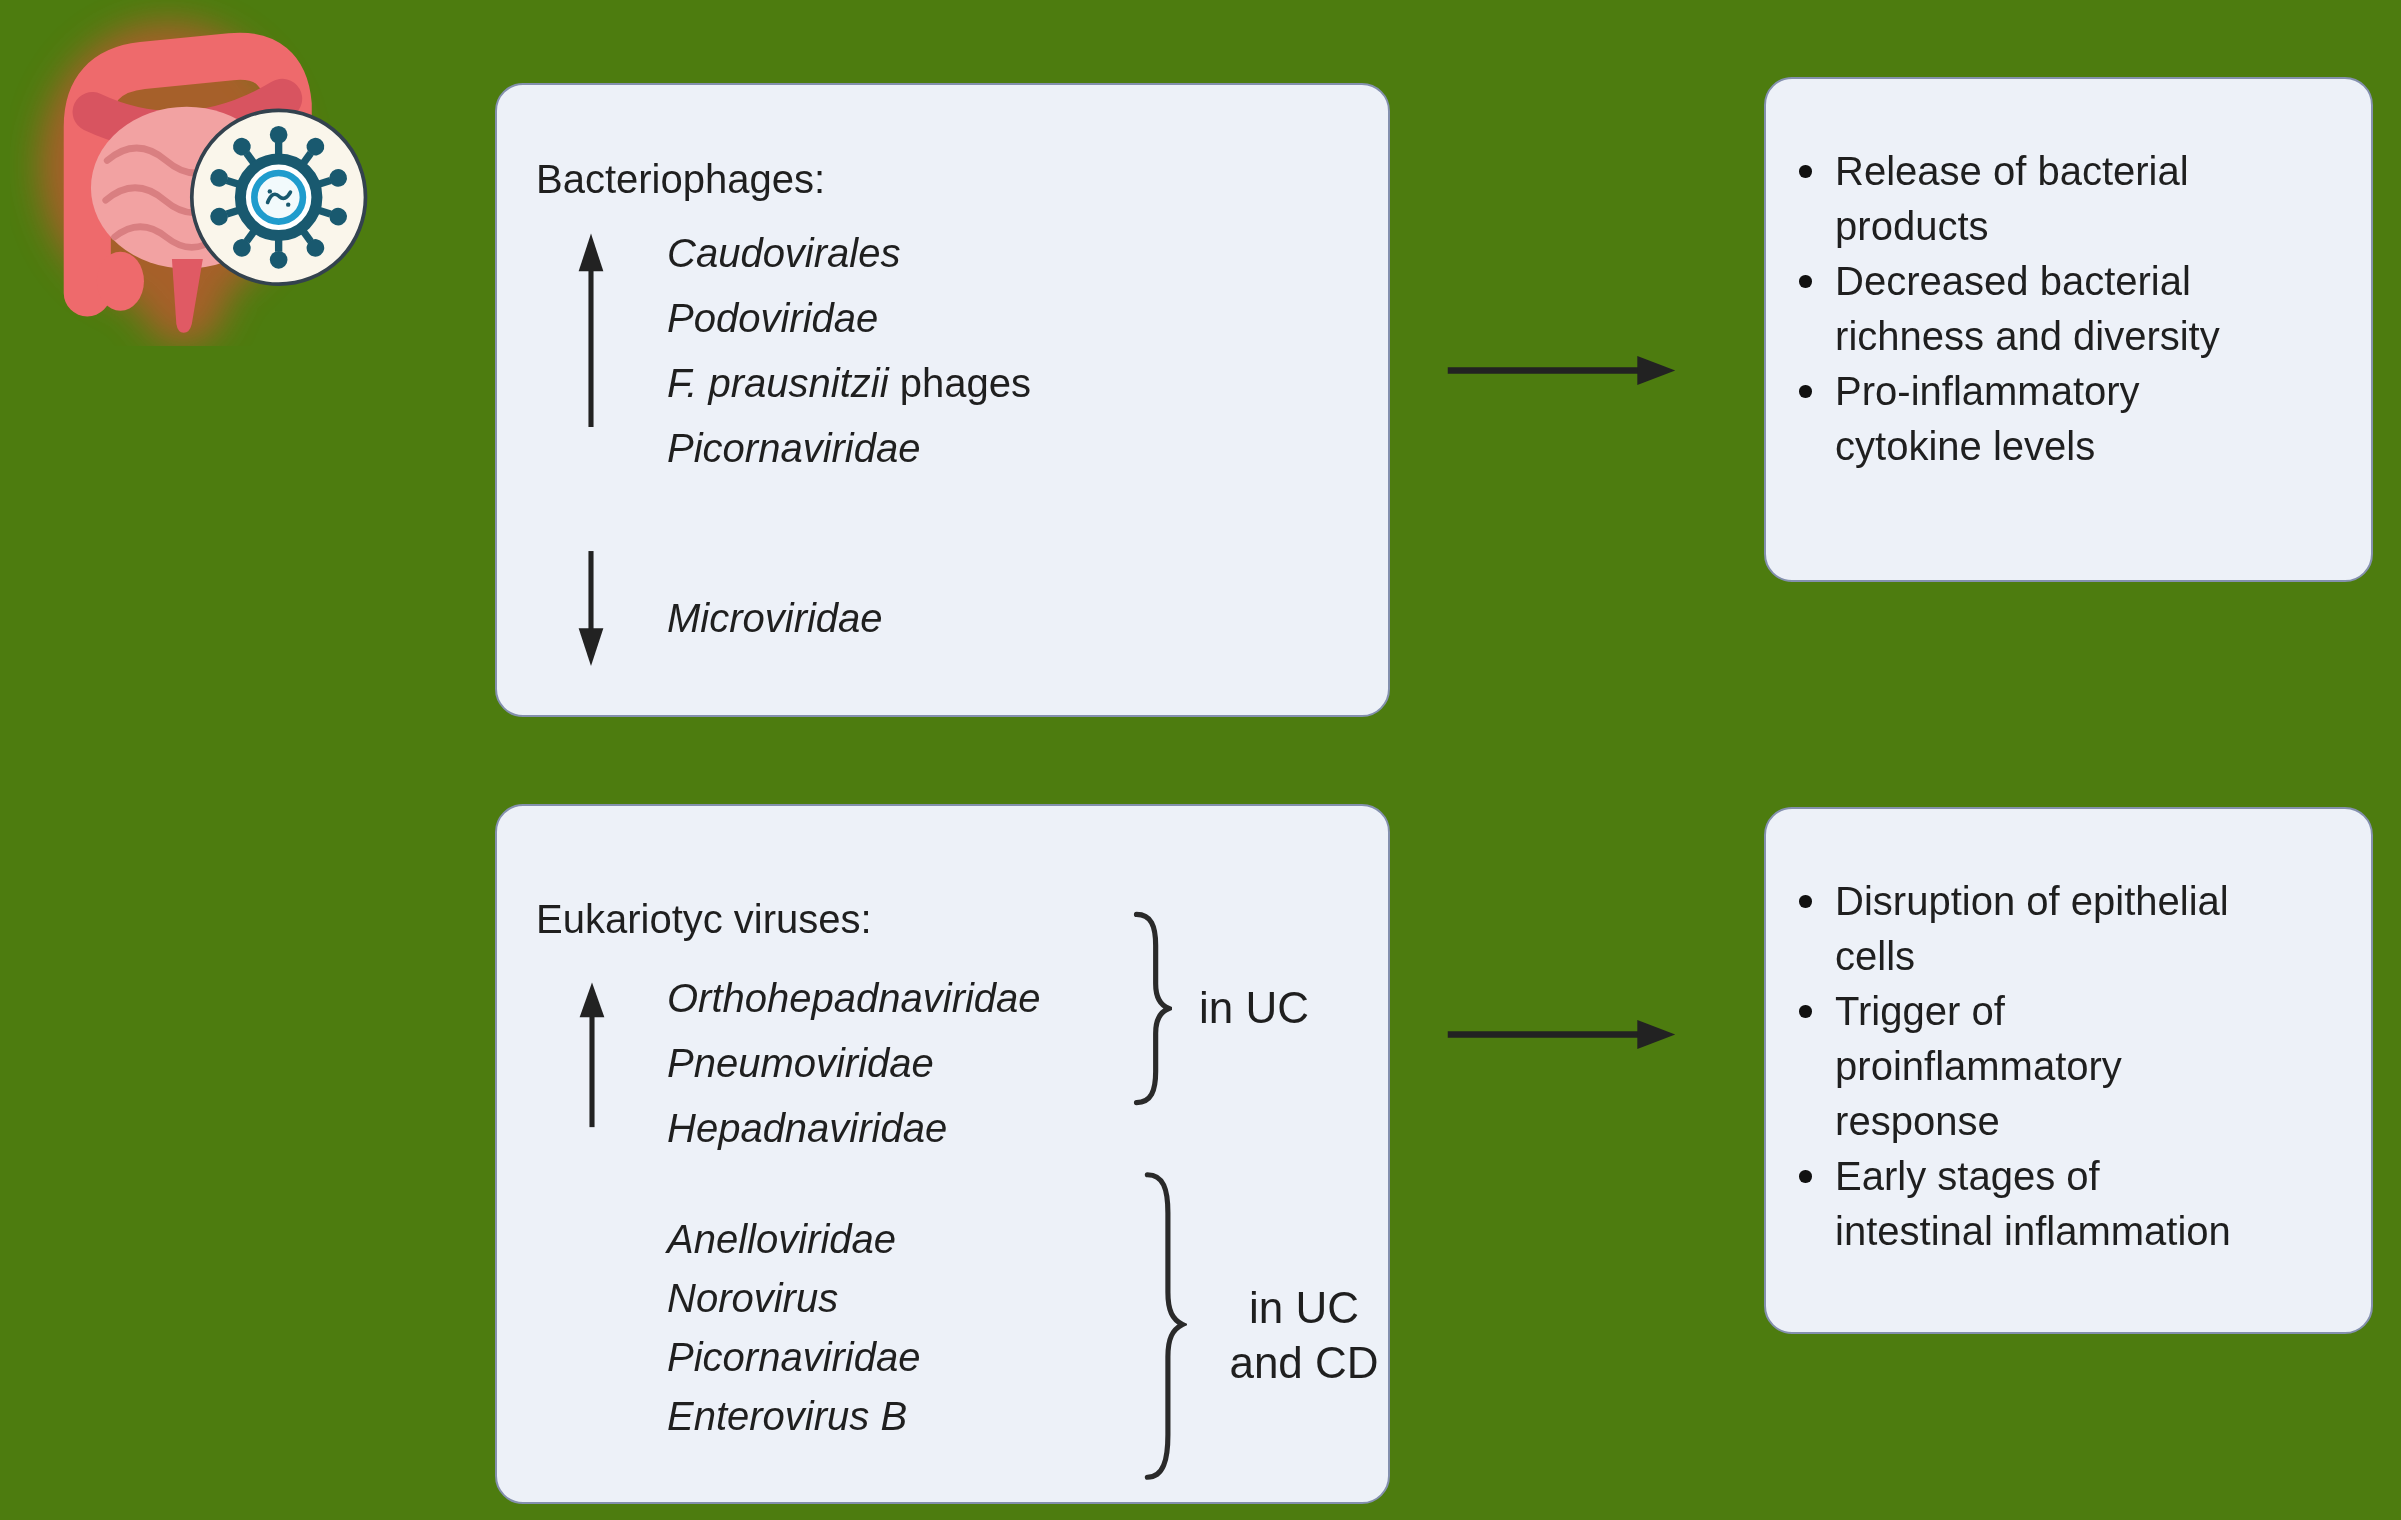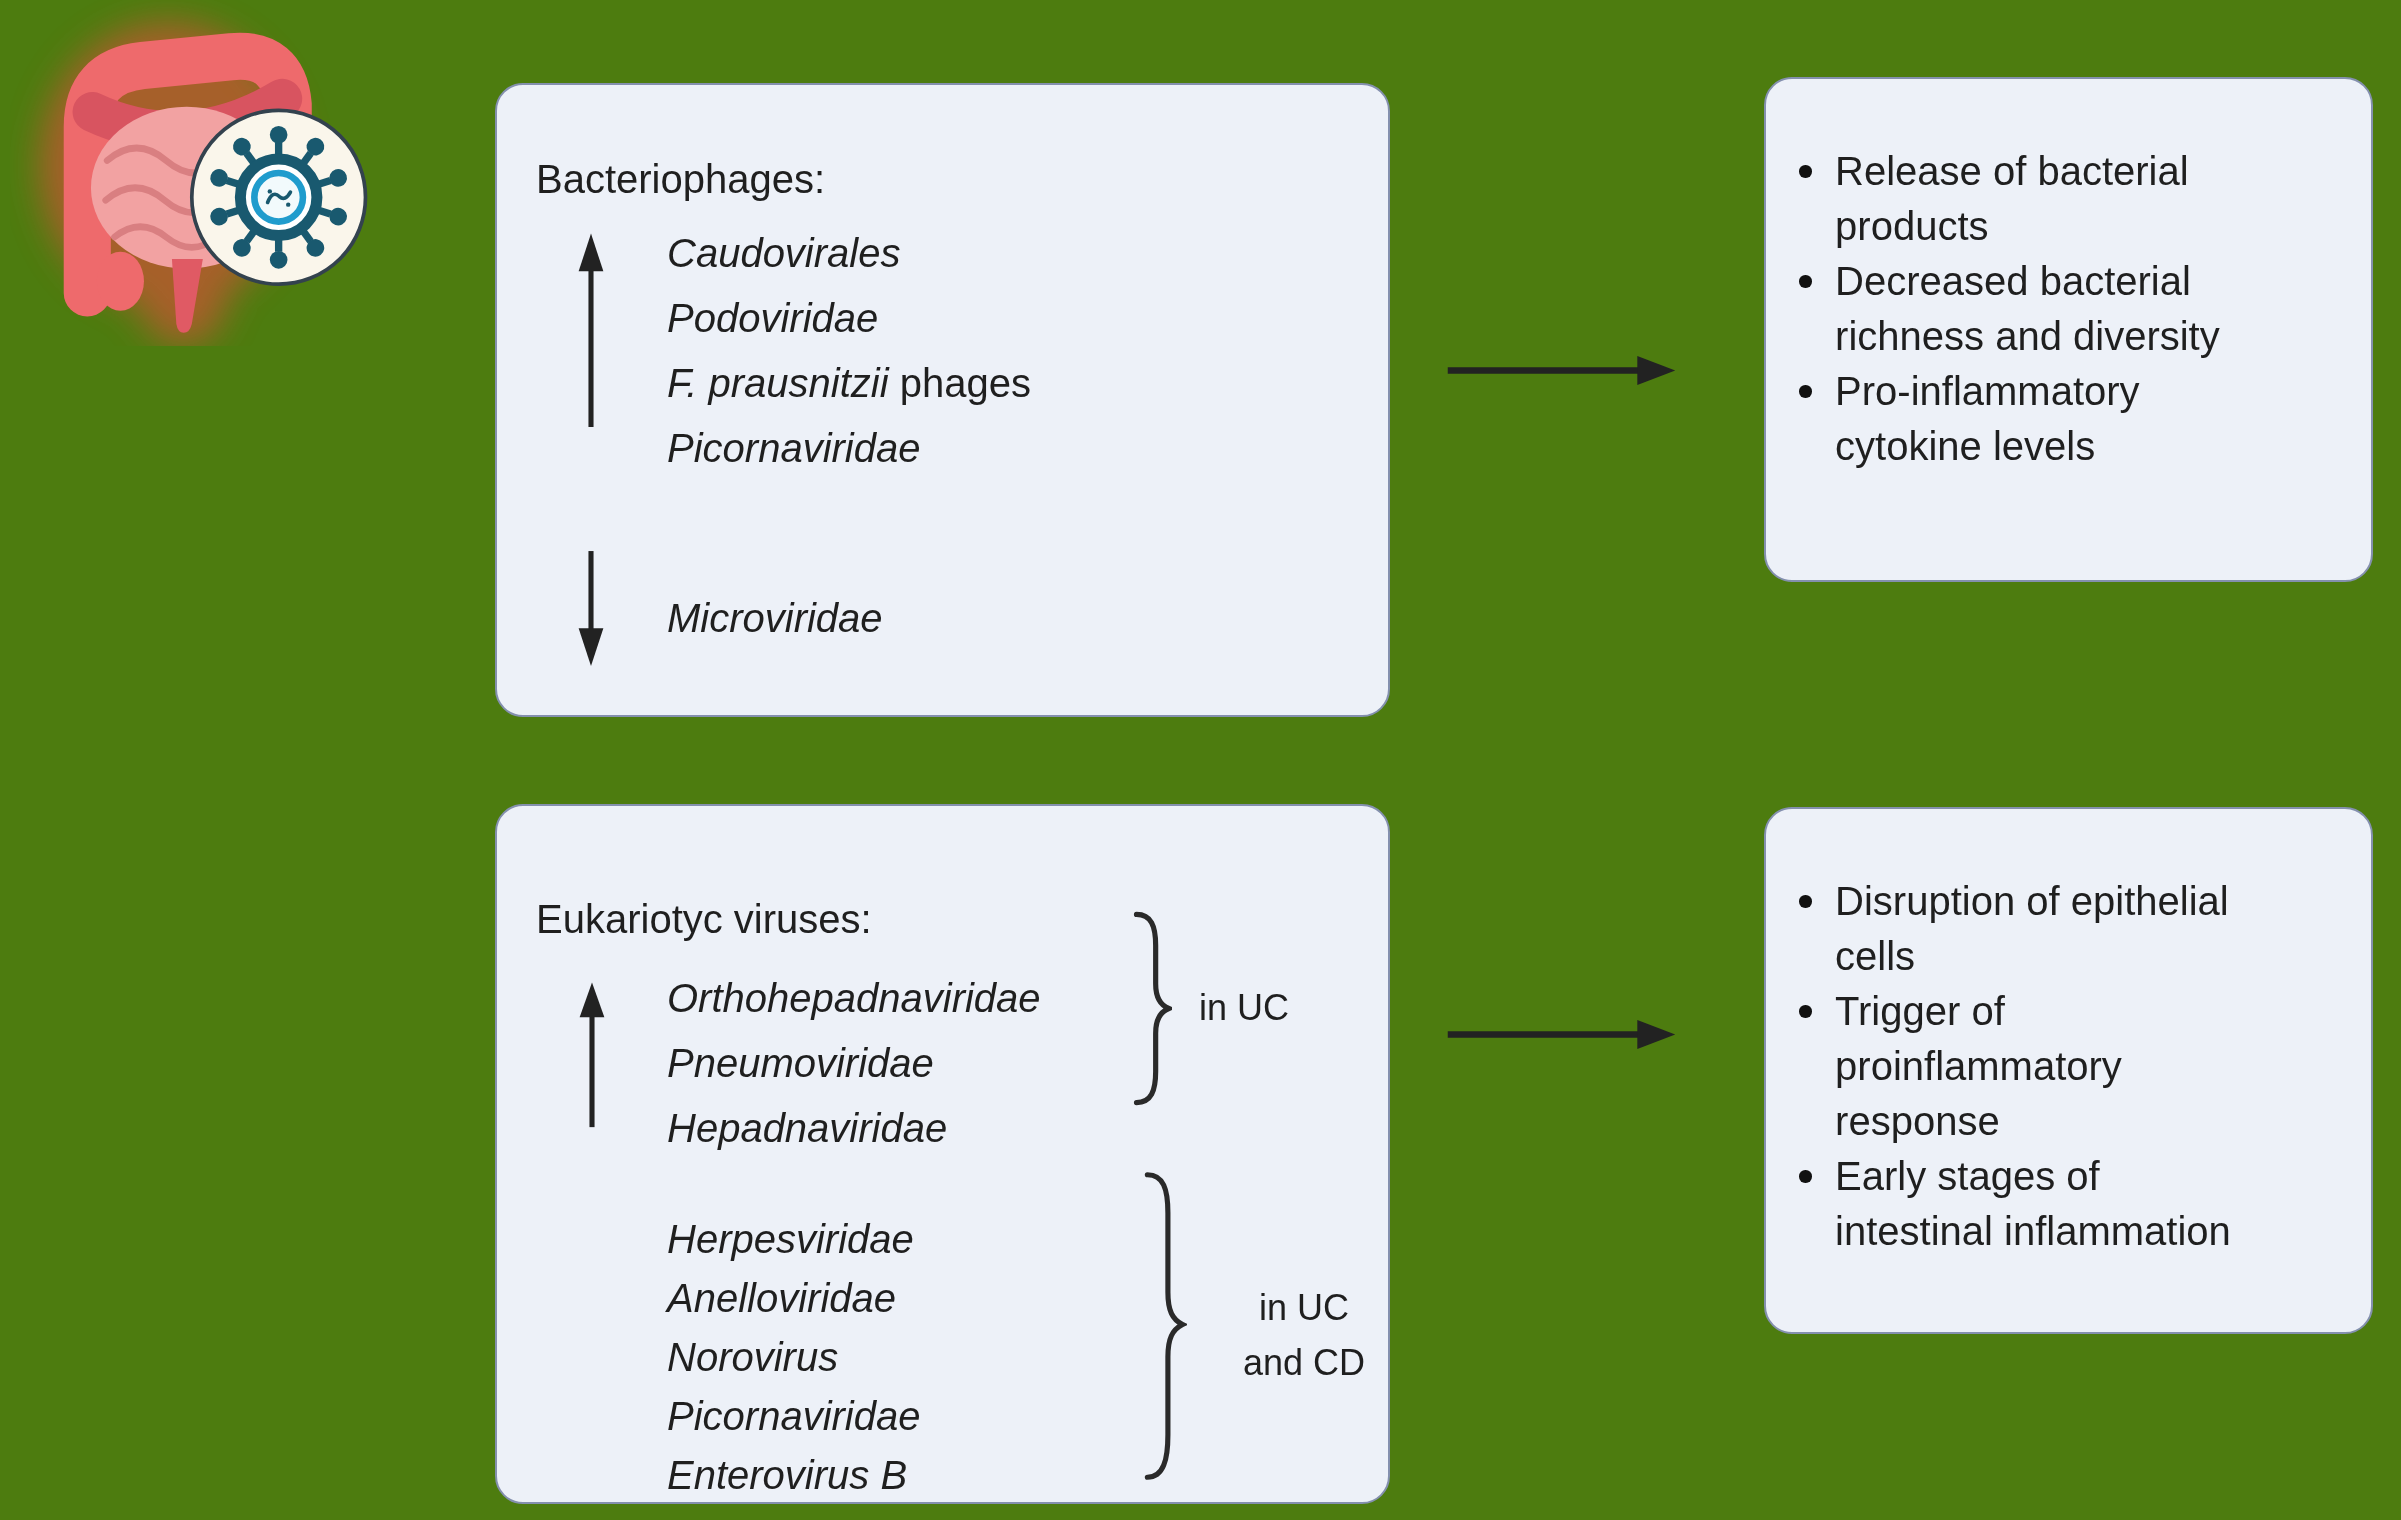--- a/index.html
+++ b/index.html
@@ -12,21 +12,21 @@
   .vlist{position:absolute;font-size:40px;font-style:italic;color:#1f1f1f;white-space:nowrap;}
   .vlist .vline{height:0;} 
   .lh88 .vline{line-height:65px;height:65px;}
   .lh80 .vline{line-height:59px;height:59px;}
   .vline .plain{font-style:normal;}
   .bullets{position:absolute;}
   .bullet{display:flex;gap:23.6px;align-items:flex-start;}
   .dot{flex:none;width:12.5px;height:12.5px;border-radius:50%;background:#111;margin-top:21.4px;}
   .btext{font-size:40px;line-height:55px;white-space:pre-line;color:#1f1f1f;}
   .brace{position:absolute;}
-  .sidelabel{position:absolute;font-size:36px;line-height:55px;white-space:pre-line;text-align:center;color:#1f1f1f;}
+  .sidelabel{position:absolute;font-size:44px;line-height:55px;white-space:pre-line;text-align:center;color:#1f1f1f;}
   svg{display:block;}
 </style>
 </head>
 <body>
 
 <div id="figure">
 
   <svg style="position:absolute;left:10.3px;top:0px" width="368" height="346" viewBox="0 0 500 470">
     <defs>
       <filter id="glow" x="-60%" y="-60%" width="220%" height="220%">
@@ -168,21 +168,20 @@
     <div class="vline"><span>Pneumoviridae</span><span class="plain"></span></div>
     <div class="vline"><span>Hepadnaviridae</span><span class="plain"></span></div>
   </div>
 
   <svg class="brace" style="left:1129px;top:910px;" width="43" height="197" viewBox="0 0 58 267">
     <path d="M10 6 C30 6 36 22 36 48 L36 100 C36 119 42 129 54 133.5 C42 138 36 148 36 167 L36 219 C36 245 30 261 10 261" fill="none" stroke="#2a2a2a" stroke-width="7" stroke-linecap="round"></path>
   </svg>
   <div class="sidelabel" style="left:1199px;top:980px;width:133px;text-align:left;">in UC</div>
 
   <div class="vlist lh80" style="left:667px;top:1210px;">
-    <div class="vline"><span>Herpesviridae</span><span class="plain"></span></div>
     <div class="vline"><span>Anelloviridae</span><span class="plain"></span></div>
     <div class="vline"><span>Norovirus</span><span class="plain"></span></div>
     <div class="vline"><span>Picornaviridae</span><span class="plain"></span></div>
     <div class="vline"><span>Enterovirus B</span><span class="plain"></span></div>
   </div>
 
   <svg class="brace" style="left:1140px;top:1170px;" width="47" height="312" viewBox="0 0 64 424">
     <path d="M10 6 C32 6 38 26 38 58 L38 166 C38 191 44 203 58 210 C44 217 38 229 38 254 L38 360 C38 394 32 418 10 418" fill="none" stroke="#2a2a2a" stroke-width="7" stroke-linecap="round"></path>
   </svg>
   <div class="sidelabel" style="left:1212px;top:1280px;width:184px;">in UC

